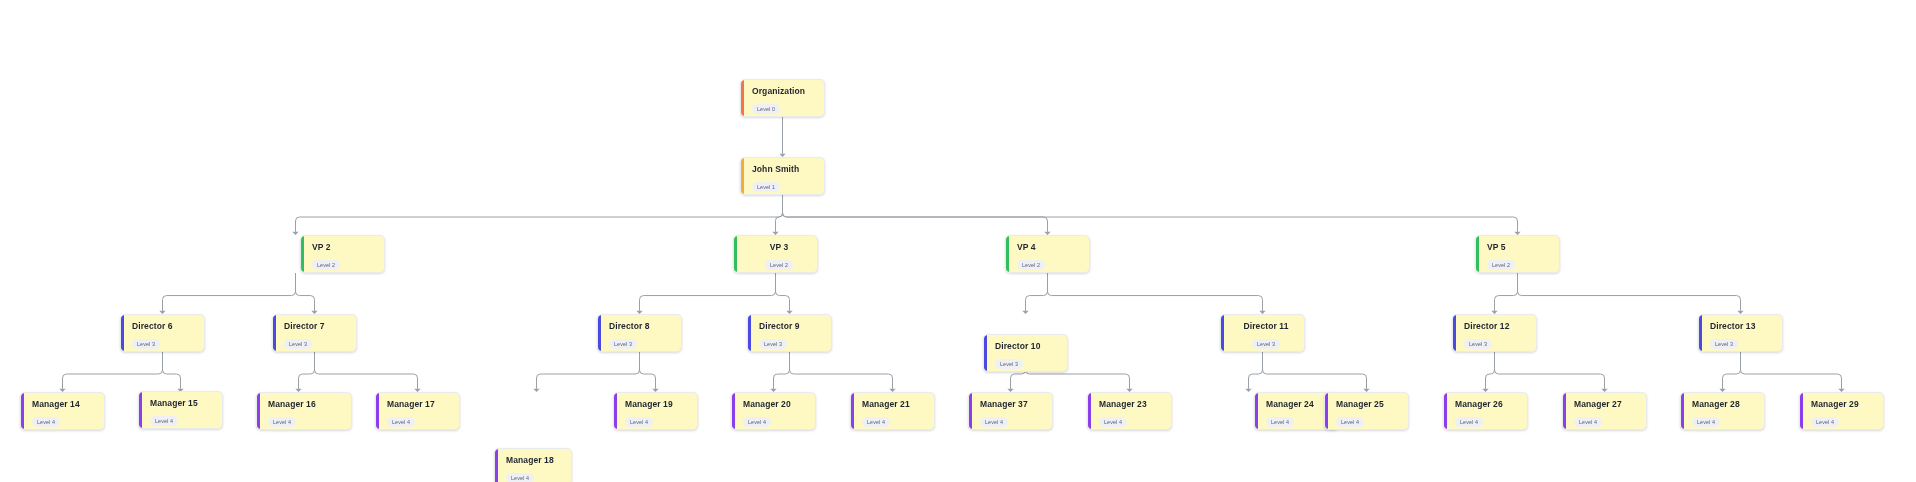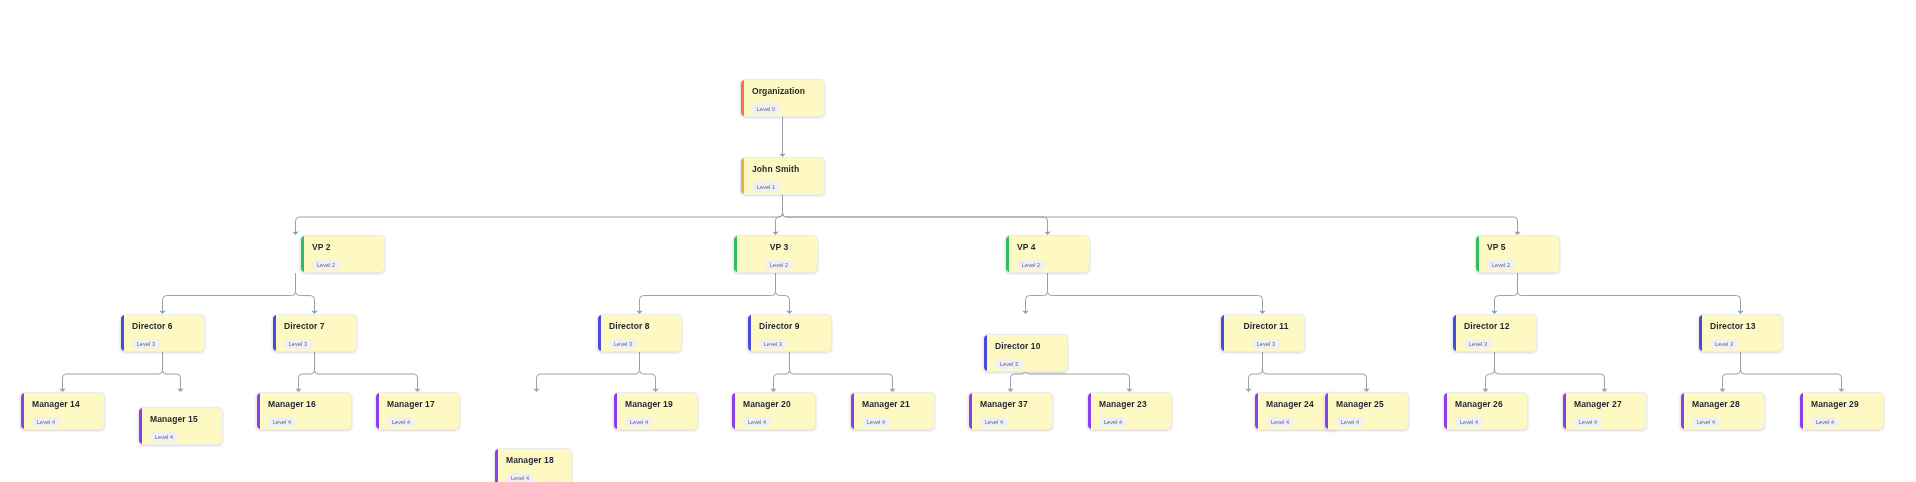--- a/index.html
+++ b/index.html
@@ -196,21 +196,21 @@
         <div class="node-body"><div class="node-title">Director 12</div><span class="node-badge">Level 3</span></div>
       </div>
       <div class="org-node" style="left: 1698px; top: 314px; width: 85px; height: 38px;">
         <div class="node-accent" style="background: rgb(74, 74, 224);"></div>
         <div class="node-body"><div class="node-title">Director 13</div><span class="node-badge">Level 3</span></div>
       </div>
       <div class="org-node" style="left: 20px; top: 392px; width: 85px; height: 38px;">
         <div class="node-accent" style="background: rgb(139, 63, 232);"></div>
         <div class="node-body"><div class="node-title">Manager 14</div><span class="node-badge">Level 4</span></div>
       </div>
-      <div class="org-node" style="left: 138px; top: 407px; width: 85px; height: 38px;">
+      <div class="org-node" style="left: 138px; top: 391px; width: 85px; height: 38px;">
         <div class="node-accent" style="background: rgb(139, 63, 232);"></div>
         <div class="node-body"><div class="node-title">Manager 15</div><span class="node-badge">Level 4</span></div>
       </div>
       <div class="org-node" style="left: 256px; top: 392px; width: 96px; height: 38px;">
         <div class="node-accent" style="background: rgb(139, 63, 232);"></div>
         <div class="node-body"><div class="node-title">Manager 16</div><span class="node-badge">Level 4</span></div>
       </div>
       <div class="org-node" style="left: 375px; top: 392px; width: 85px; height: 38px;">
         <div class="node-accent" style="background: rgb(139, 63, 232);"></div>
         <div class="node-body"><div class="node-title">Manager 17</div><span class="node-badge">Level 4</span></div>

